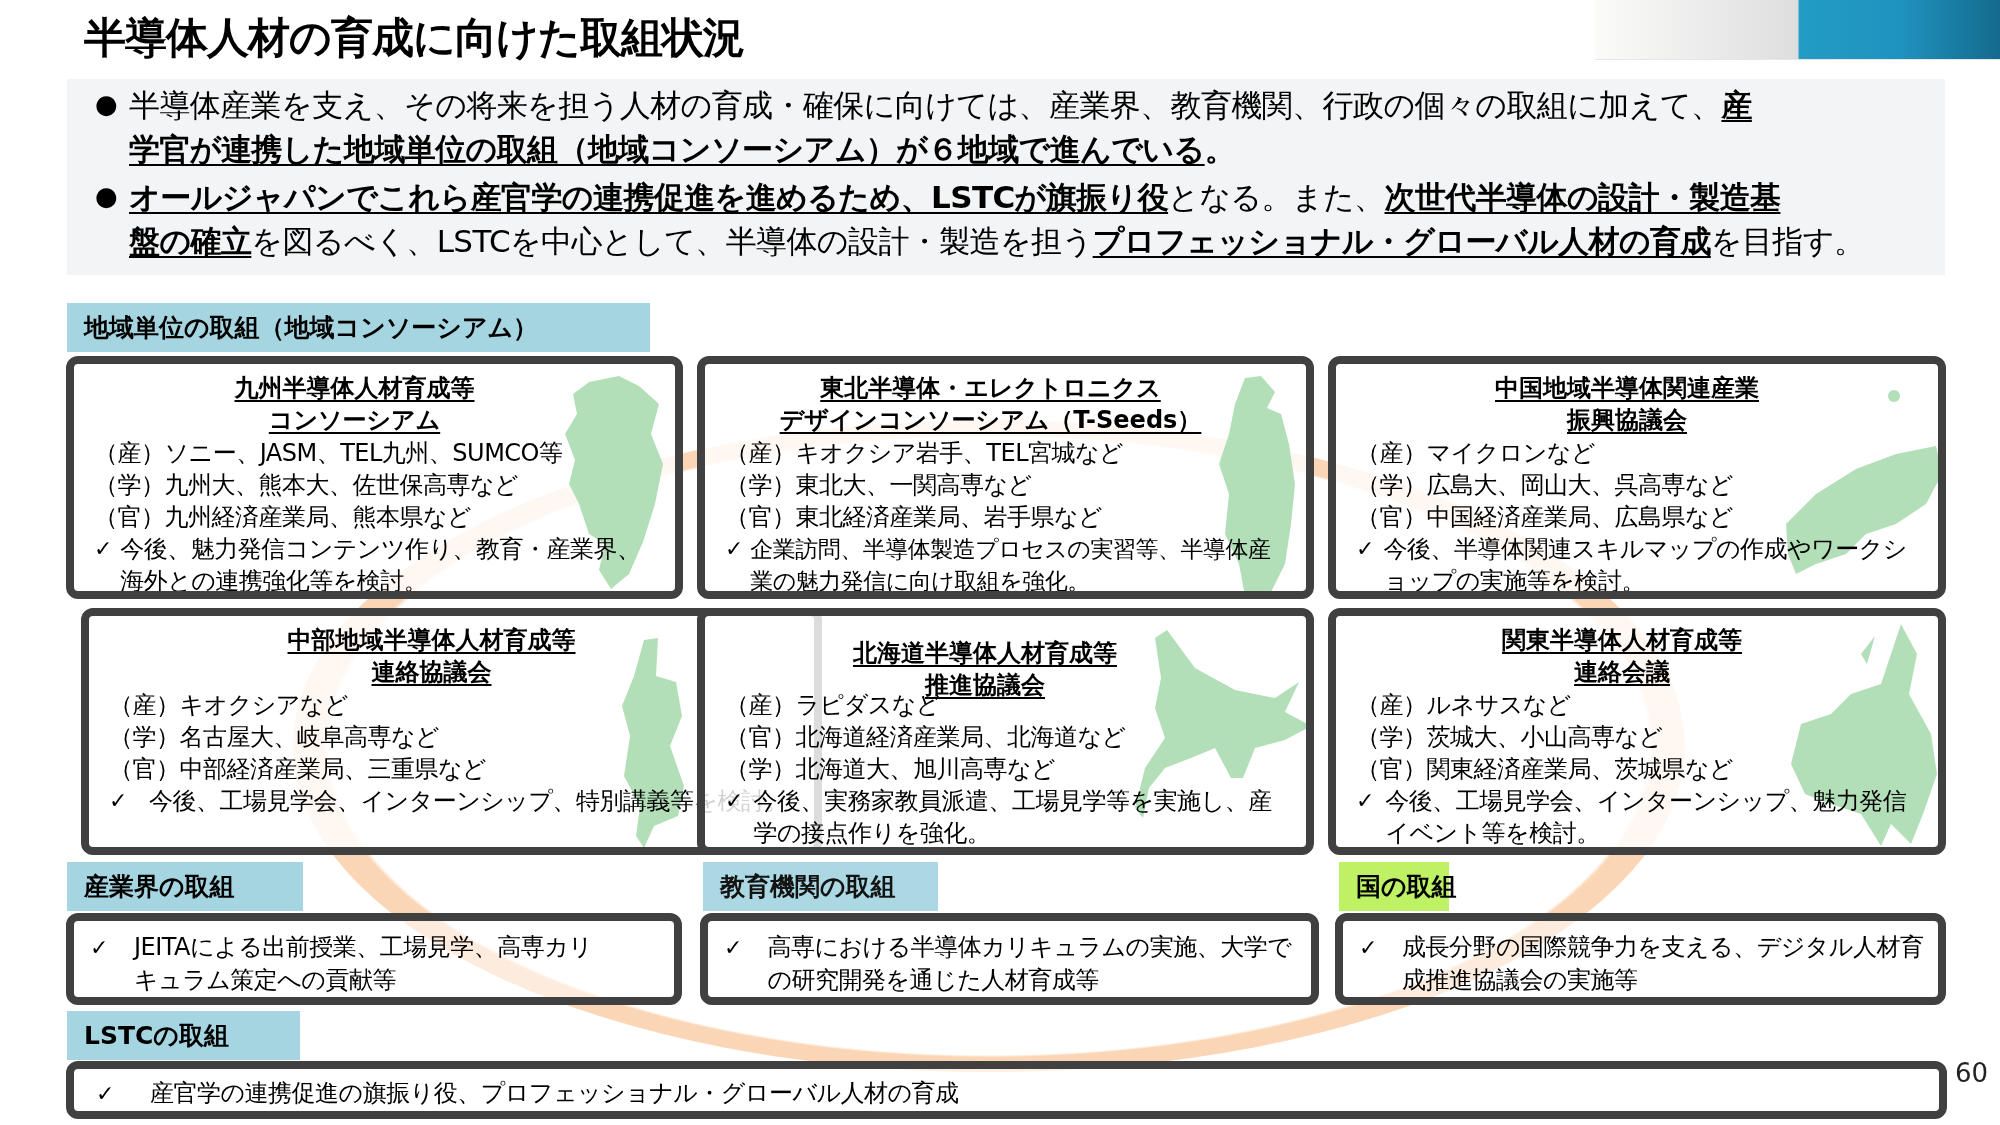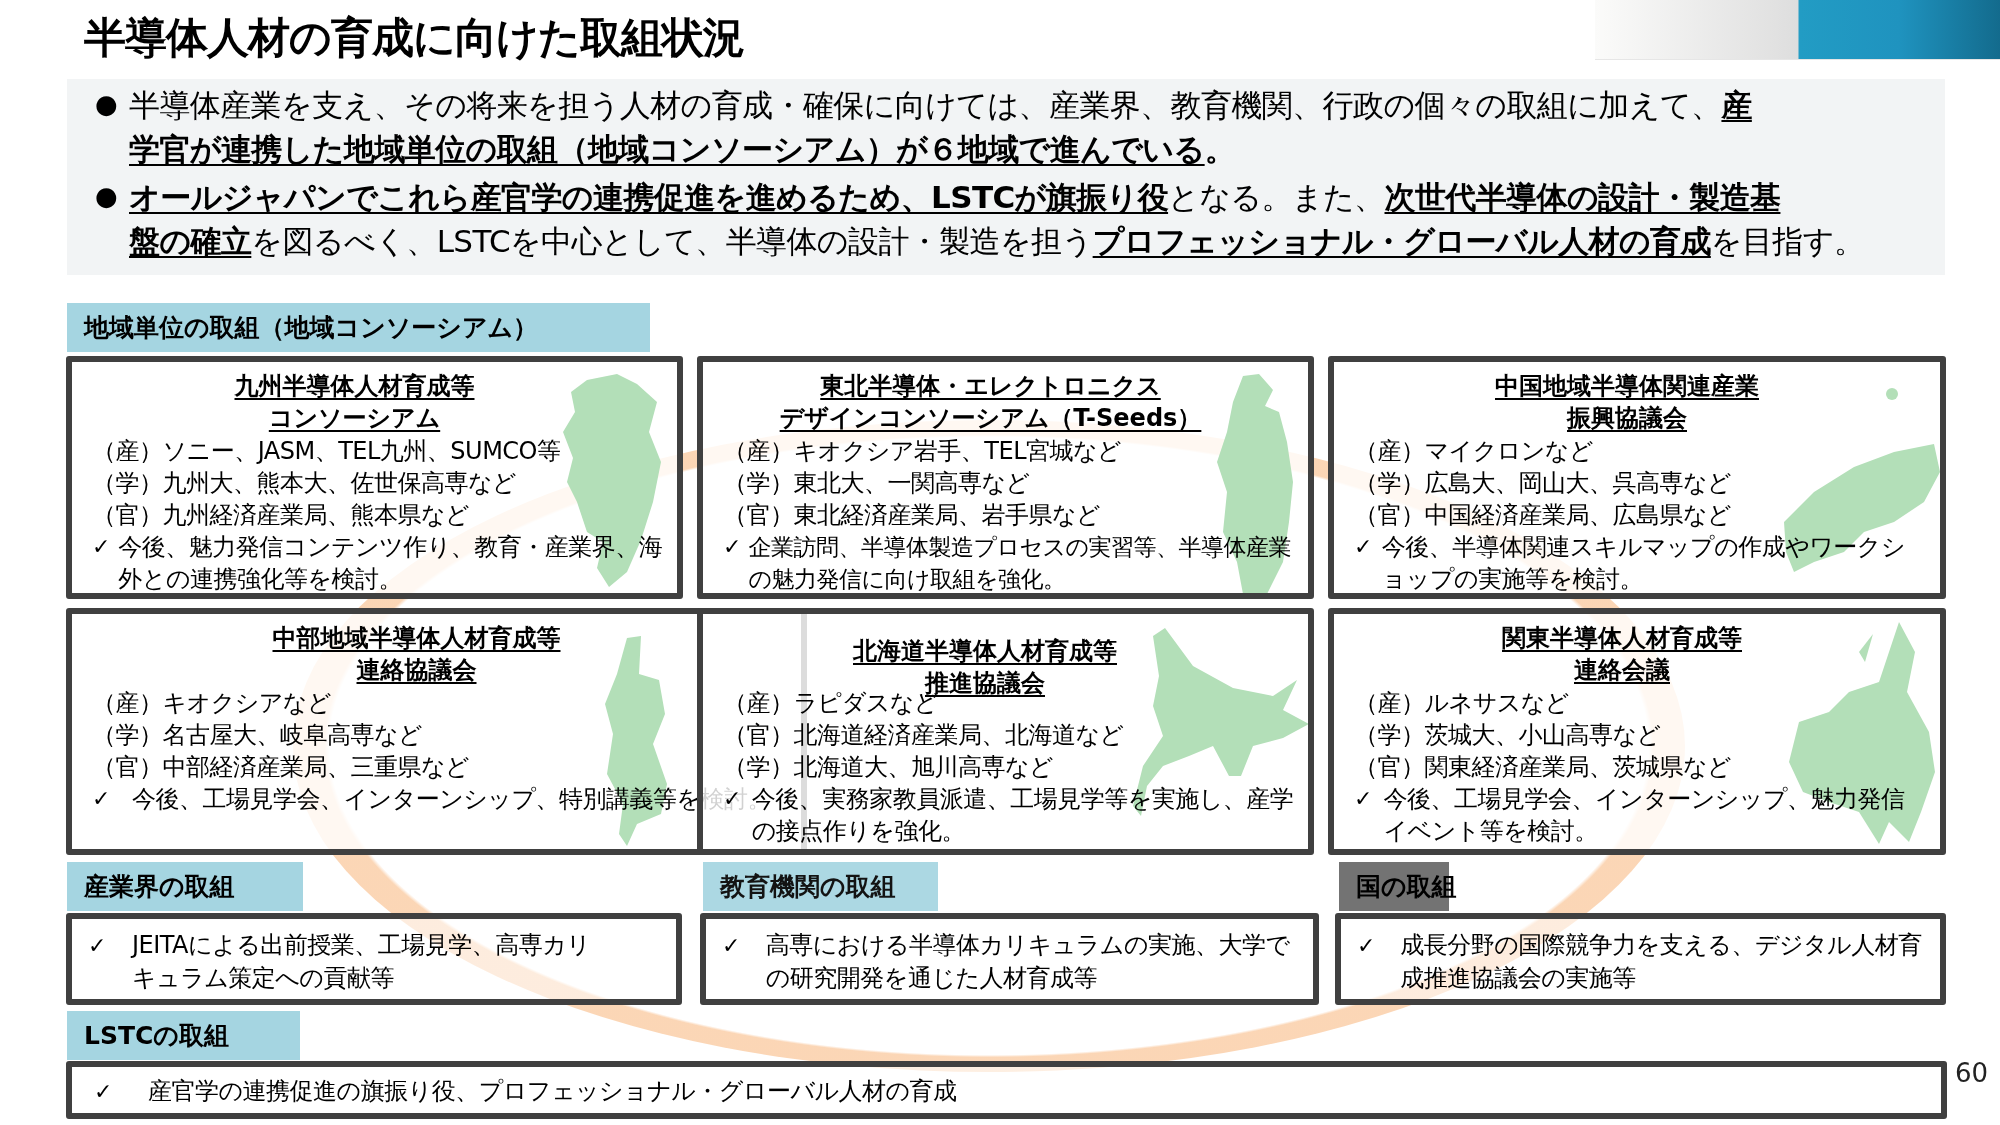--- a/index.html
+++ b/index.html
@@ -10,22 +10,22 @@
   .hdr-grad { left:1595px; top:0; width:405px; height:59px;
               background:linear-gradient(90deg,#fbfbfa 0%,#dedede 50%,#229cc4 50.5%,#1f93bf 75%,#136b8d 100%);
               border-bottom:1px solid #e6e6e6; }
   .intro { left:67px; top:79px; width:1878px; height:196px; background:#f2f4f5; }
   .intro .b { position:absolute; left:28px; font-size:26px; }
   .intro .line { position:absolute; left:62px; font-size:31px; line-height:44px; white-space:nowrap; letter-spacing:-0.6px; }
   .u { text-decoration:underline; text-underline-offset:4px; text-decoration-thickness:2px; font-weight:bold; }
   .ring { left:293px; top:420px; width:1392px; height:652px; border-radius:50%;
           background:radial-gradient(ellipse at center, transparent 0%, transparent 67%, #fbd4b2 67.5%, #fbd4b2 100%); opacity:0.95; }
   .label { background:#a5d5e1; font-size:25px; font-weight:bold; padding-left:17px; line-height:49px; height:49px; white-space:nowrap; }
-  .label.gray { background:#737373; }
-  .card { border:6px solid #404040; border-radius:3px; box-sizing:border-box; background:rgba(255,255,255,0.82); overflow:hidden; }
+  .label.gray { background:#bef264; }
+  .card { border:8px solid #404040; border-radius:12px; box-sizing:border-box; background:rgba(255,255,255,0.82); overflow:hidden; }
   .card.clear { background:rgba(255,255,255,0.0); }
   .card .map { position:absolute; fill:#b3dfb8; }
   .card .ttl { position:absolute; left:0; right:0; text-align:center; font-weight:bold; font-size:24px; line-height:32px; }
   .card .ttl span { text-decoration:underline; text-underline-offset:4px; text-decoration-thickness:2px; }
   .card .rows { position:absolute; left:20px; top:73px; right:14px; font-size:24px; line-height:32px; }
   .card .row { white-space:nowrap; letter-spacing:-0.5px; }
   .chk { display:inline-block; width:40px; font-size:22px; }
   .chk-text { display:inline-block; vertical-align:top; white-space:normal; letter-spacing:-0.5px; }
   .note { position:absolute; left:16px; top:10px; right:10px; font-size:24px; line-height:33px; letter-spacing:-0.5px; }
   .note .chk { width:44px; }
@@ -92,21 +92,21 @@
     <div class="row">（産）マイクロンなど</div>
     <div class="row">（学）広島大、岡山大、呉高専など</div>
     <div class="row">（官）中国経済産業局、広島県など</div>
     <div class="row" style="display:flex; white-space:normal;">
         <span class="chk">✓</span>
         <span class="chk-text">今後、半導体関連スキルマップの作成やワークショップの実施等を検討。</span>
       </div>
   </div>
 </div>
 
-<div class="abs card" style="left:66px; top:608px; width:741px; height:247px;">
+<div class="abs card" style="left:81px; top:608px; width:741px; height:247px;">
   <svg class="map" style="left:525px; top:20px;" width="80" height="215" viewBox="0 0 80 215">
       <path d="M30 4 L44 2 L42 40 L62 46 L68 80 L56 110 L70 150 L64 180 L40 190 L30 212 L22 200 L26 170 L10 140 L16 100 L8 70 L20 40 Z"></path>
     </svg>
   <div class="ttl" style="top:8px; padding-right:40px;"><span>中部地域半導体人材育成等</span><br><span>連絡協議会</span></div>
   <div class="rows">
     <div class="row">（産）キオクシアなど</div>
     <div class="row">（学）名古屋大、岐阜高専など</div>
     <div class="row">（官）中部経済産業局、三重県など</div>
     <div class="row" style="display:flex; white-space:normal;">
         <span class="chk">✓</span>

